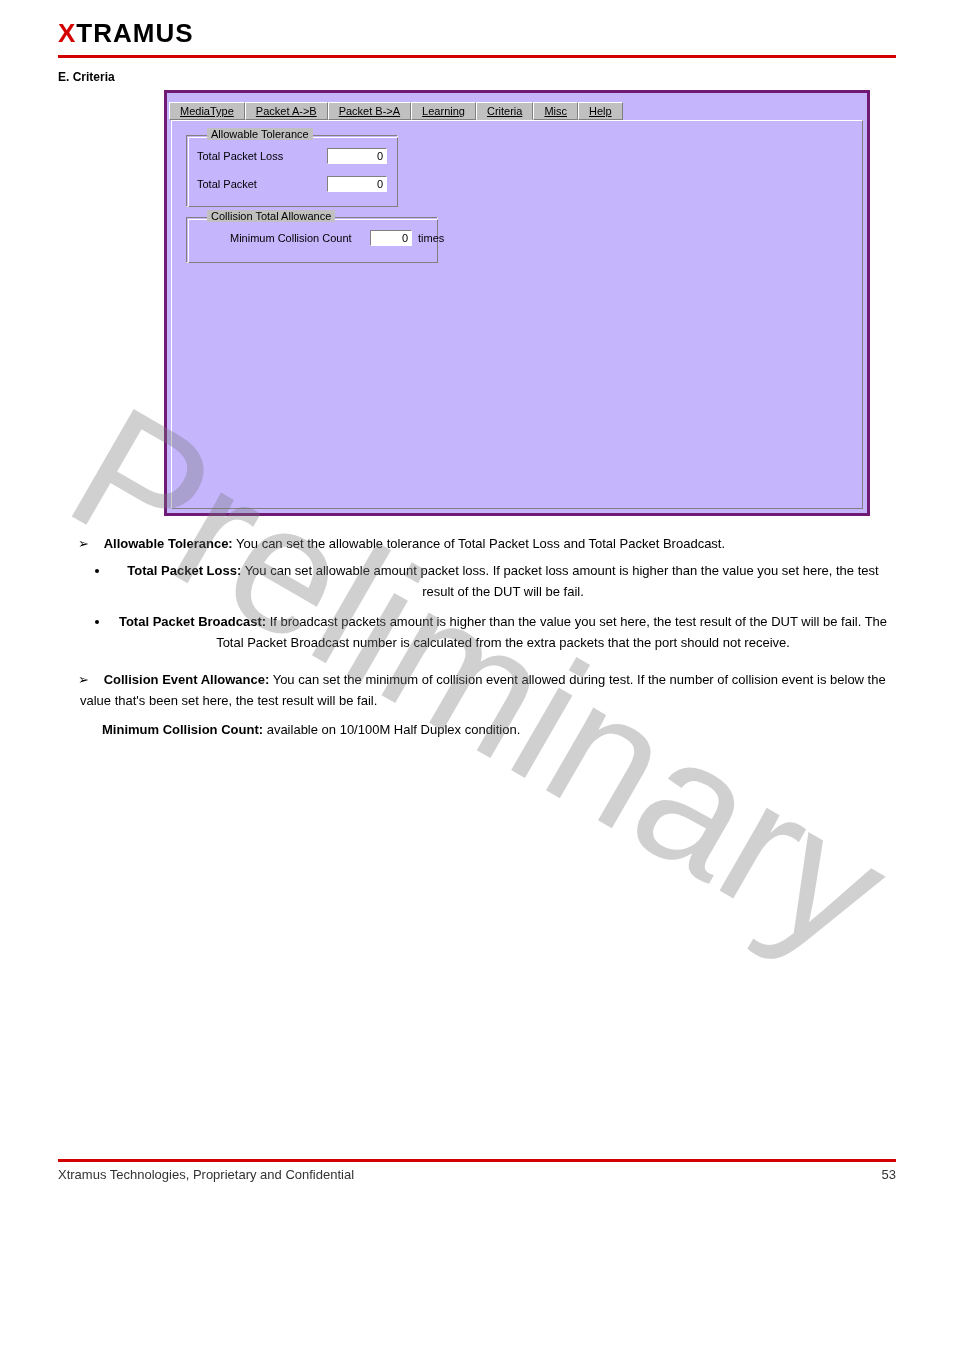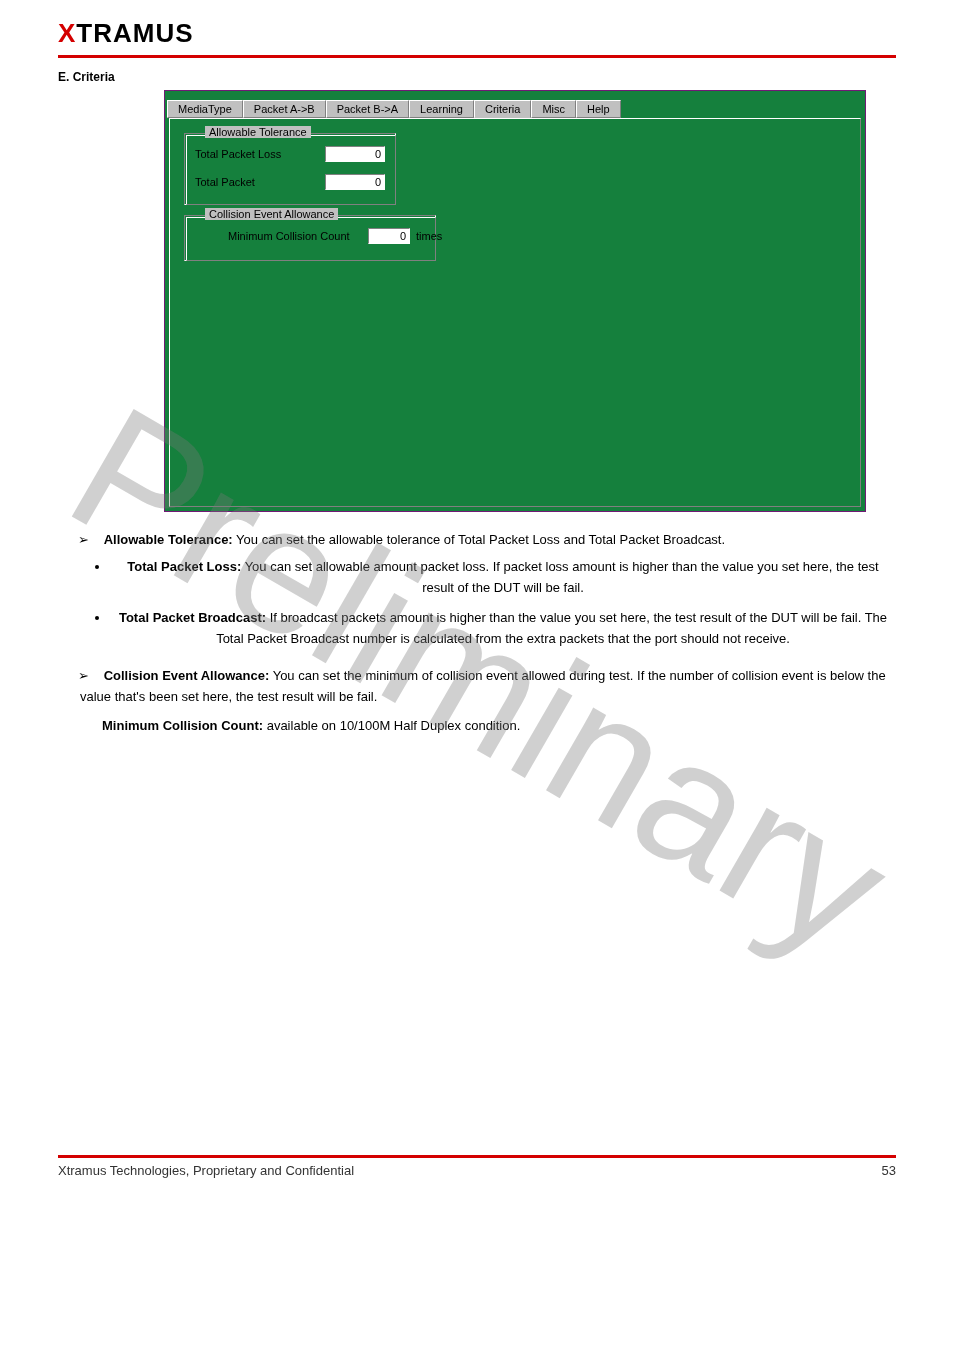--- a/index.html
+++ b/index.html
@@ -34,25 +34,26 @@
 }
 .section-title {
   margin: 12px 0 6px 58px;
   font-size: 12px;
   font-weight: 700;
 }
 .screenshot {
   margin: 6px 0 0 164px;
   width: 700px;
   height: 420px;
-  background: #15803d;
-  border: 1px solid #701a75;
+  background: #c4b5fd;
+  border: 3px solid #701a75;
   position: relative;
   font-family: "Tahoma", "Segoe UI", sans-serif;
   overflow: hidden;
+  text-decoration: underline;
 }
 .tabs {
   display: flex;
   align-items: flex-end;
   height: 24px;
   padding-top: 3px;
   padding-left: 2px;
 }
 .tab {
   background: #c0c0c0;
@@ -229,21 +230,21 @@
           <input class="fld-input" value="0" style="">
         </div>
         <div class="grp-row" style="left:10px; top:40px;">
           <span class="fld-label">Total Packet</span>
           <input class="fld-input" value="0" style="">
         </div>
       </div>
 
       <div class="group" style="left:14px; top:96px; width:250px; height:44px;">
         <div class="group-inner"></div>
-        <div class="group-label">Collision Event Allowance</div>
+        <div class="group-label">Collision Total Allowance</div>
 
         <div class="grp-row" style="left:10px; top:12px;">
           <span class="fld-label w2">Minimum Collision Count</span>
           <input class="fld-input" style="width: 42px;" value="0">
           <span class="unit">times</span>
         </div>
       </div>
 
     </div>
   </div>

